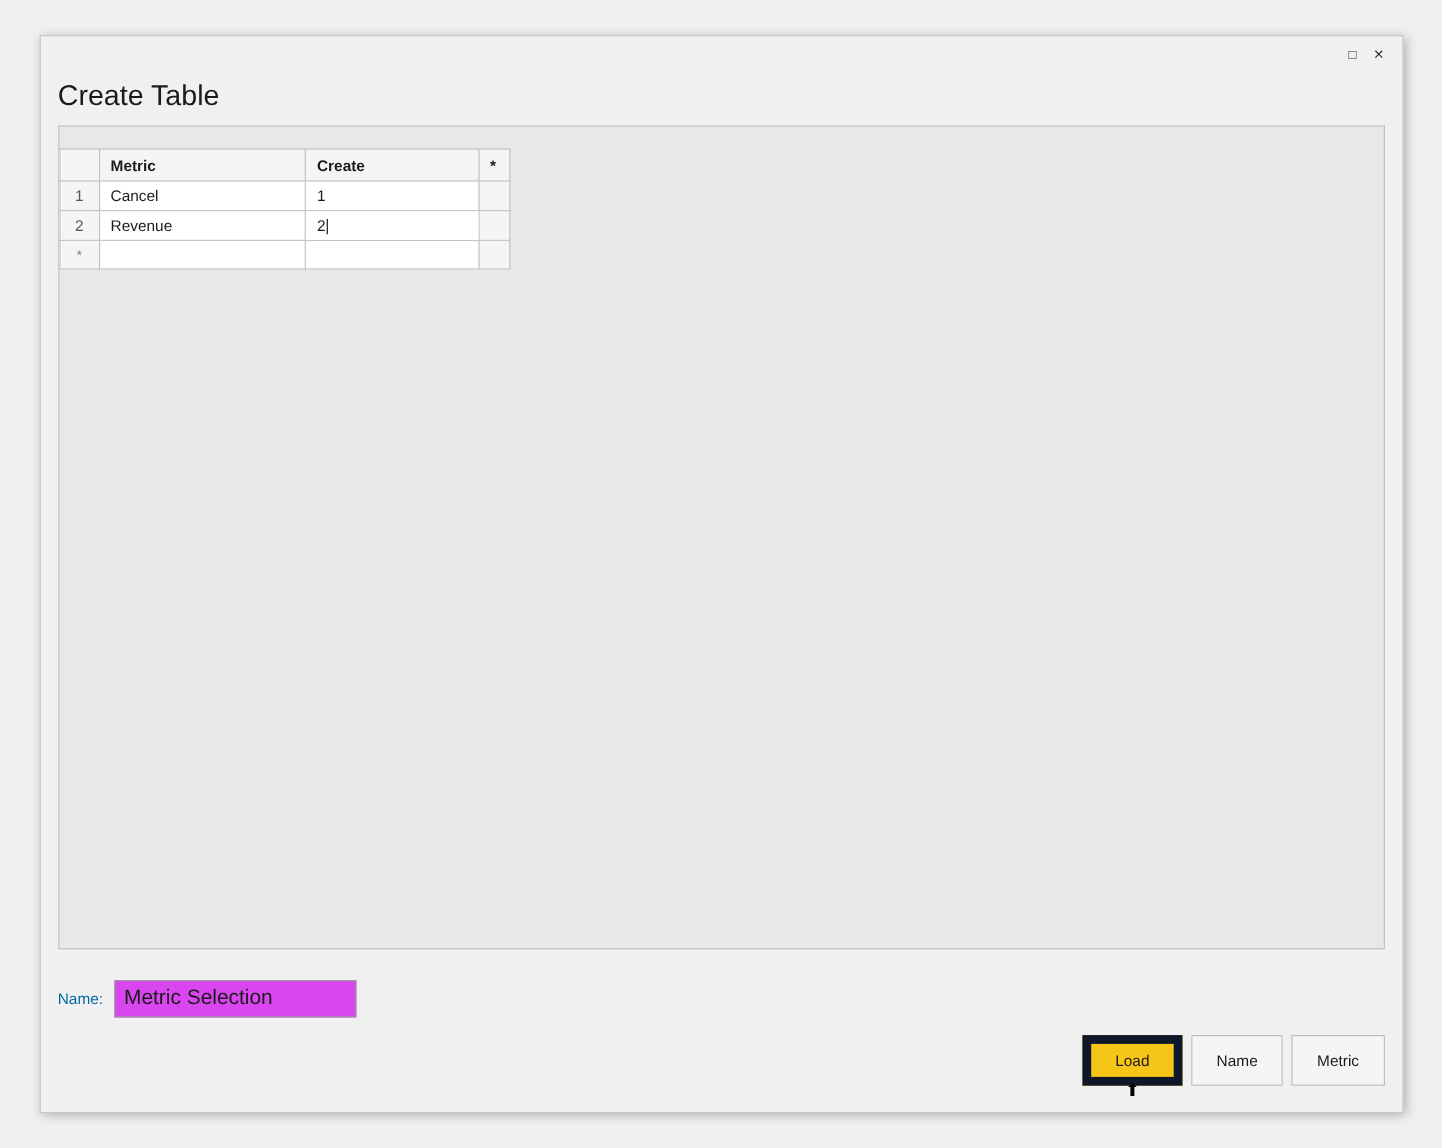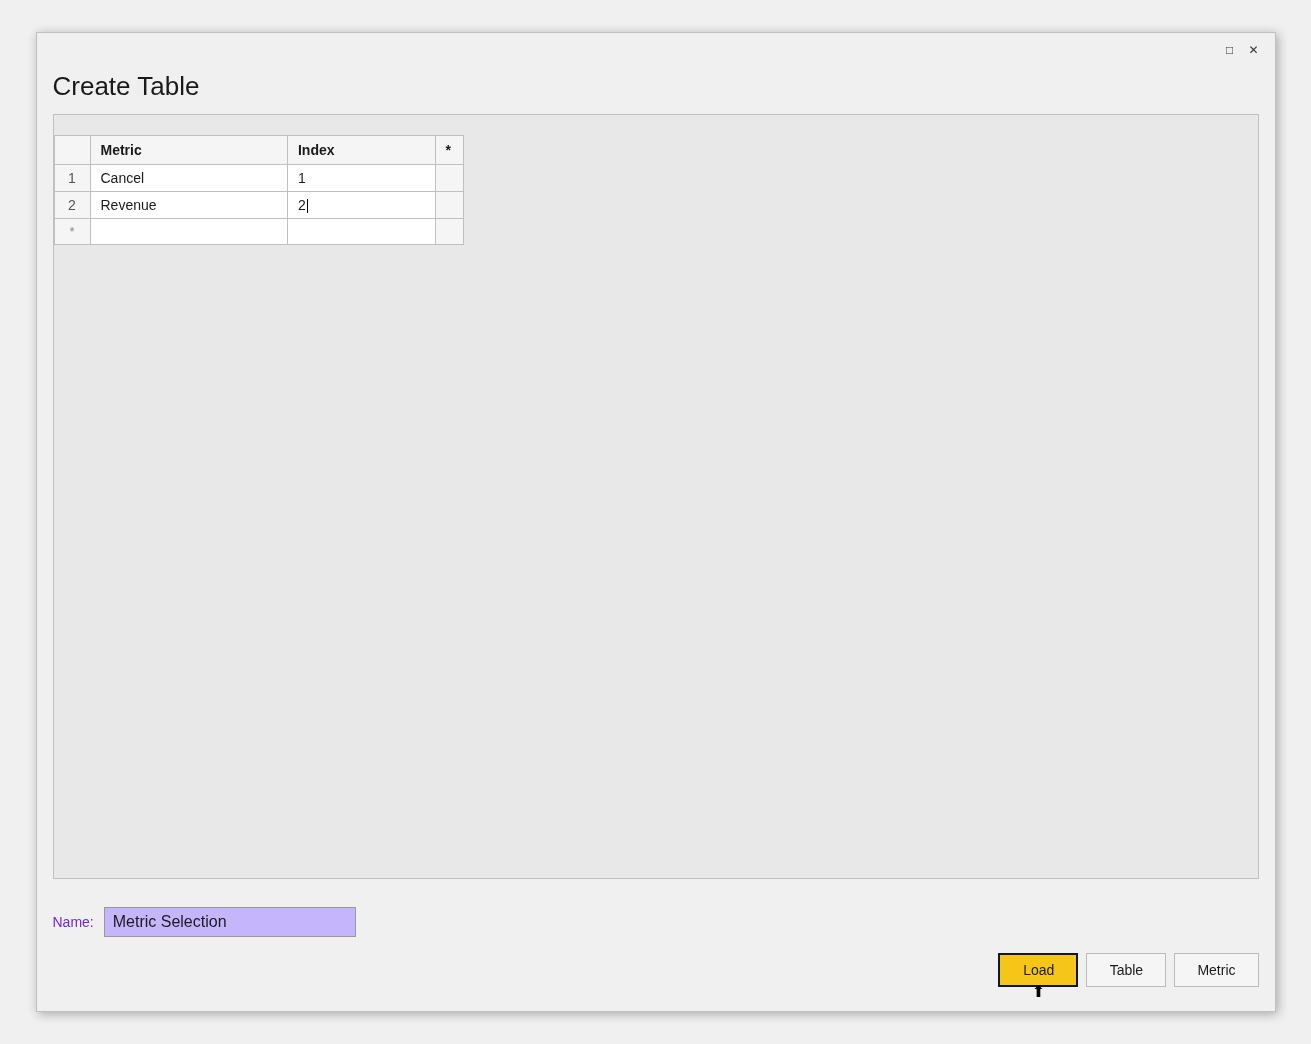--- a/index.html
+++ b/index.html
@@ -151,29 +151,29 @@
     }
 
     .name-row {
       display: flex;
       align-items: center;
       gap: 10px;
     }
 
     .name-label {
       font-size: 14px;
-      color: #6d28d9;
+      color: #0369a1;
     }
 
     .name-input {
       border: 1px solid #999;
       padding: 5px 8px;
-      font-size: 16px;
-      width: 252px;
-      background: #c4b5fd;
+      font-size: 19px;
+      width: 220px;
+      background: #d946ef;
       color: #1a1a1a;
       outline: none;
     }
 
     .button-row {
       display: flex;
       justify-content: flex-end;
       gap: 8px;
       padding-bottom: 12px;
     }
@@ -183,21 +183,21 @@
       font-size: 14px;
       cursor: pointer;
       border: 1px solid #bbb;
       background: #f5f5f5;
       color: #1a1a1a;
       min-width: 80px;
     }
 
     .btn-load {
       background: #f5c518;
-      border: 2px solid #0f172a;
+      border: 8px solid #0f172a;
       font-weight: 500;
       color: #1a1a1a;
       text-align: right;
     }
 
     .btn-load-wrapper {
       position: relative;
     }
 
     .cursor-pointer {
@@ -224,21 +224,21 @@
 
   <div class="window-title">Create Table</div>
 
   <div class="content-area">
     <div class="table-container">
       <table class="data-table">
         <thead>
           <tr>
             <th></th>
             <th>Metric</th>
-            <th>Index</th>
+            <th>Create</th>
             <th>*</th>
           </tr>
         </thead>
         <tbody>
 
           <tr>
             <td class="row-num">1</td>
             <td>Cancel</td>
             <td>1</td>
             <td class="star-cell"></td>
@@ -267,17 +267,17 @@
   <div class="bottom-bar">
     <div class="name-row">
       <span class="name-label">Name:</span>
       <input class="name-input" type="text" value="Metric Selection" style="">
     </div>
     <div class="button-row">
       <div class="btn-load-wrapper">
         <button class="btn btn-load">Load</button>
         <span class="cursor-pointer">⬆︎</span>
       </div>
-      <button class="btn">Table</button>
+      <button class="btn">Name</button>
       <button class="btn">Metric</button>
     </div>
   </div>
 </div>
 
 </body></html>

